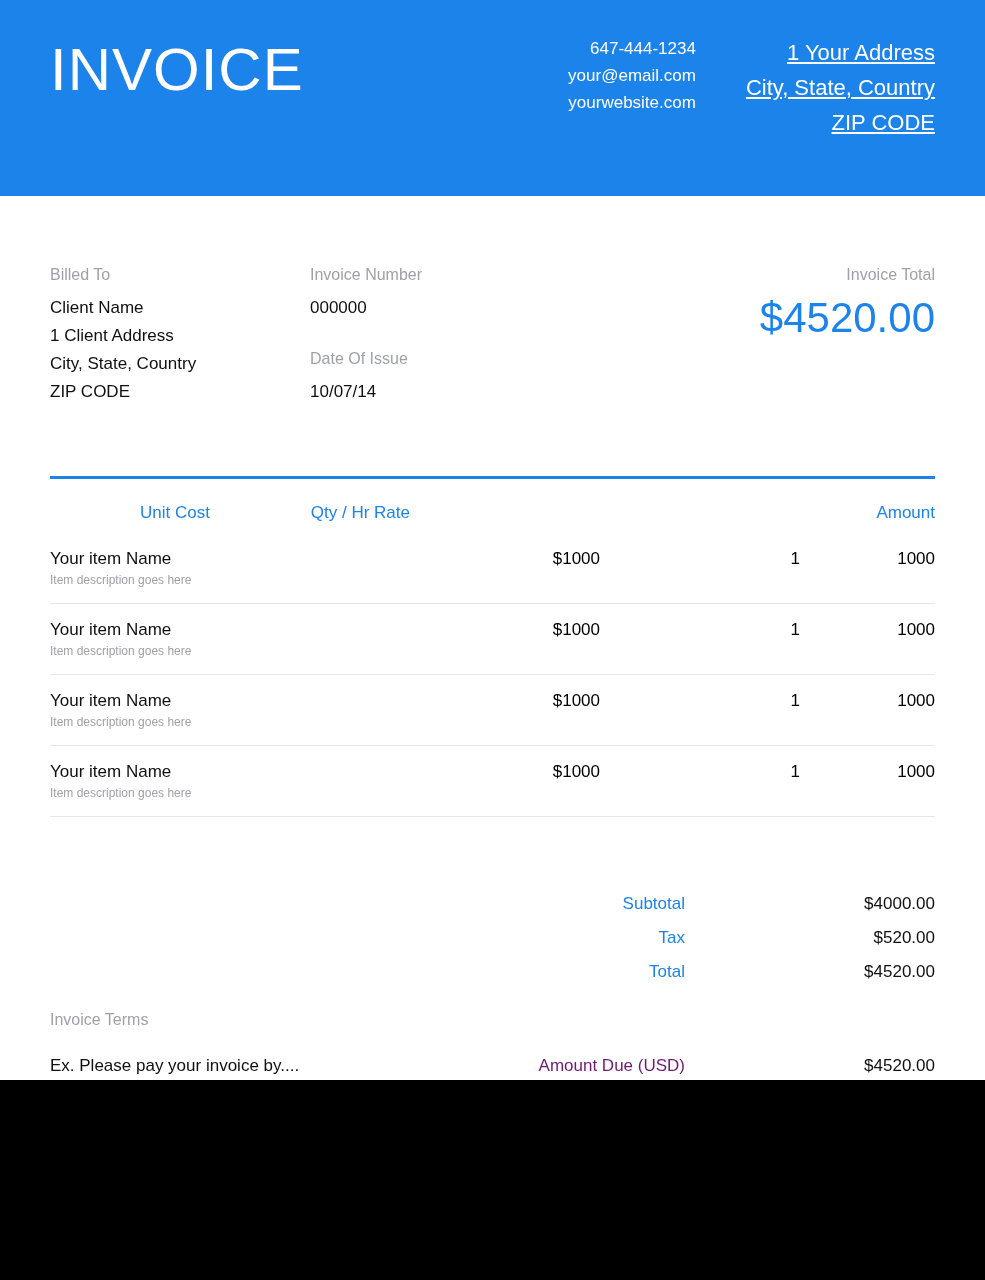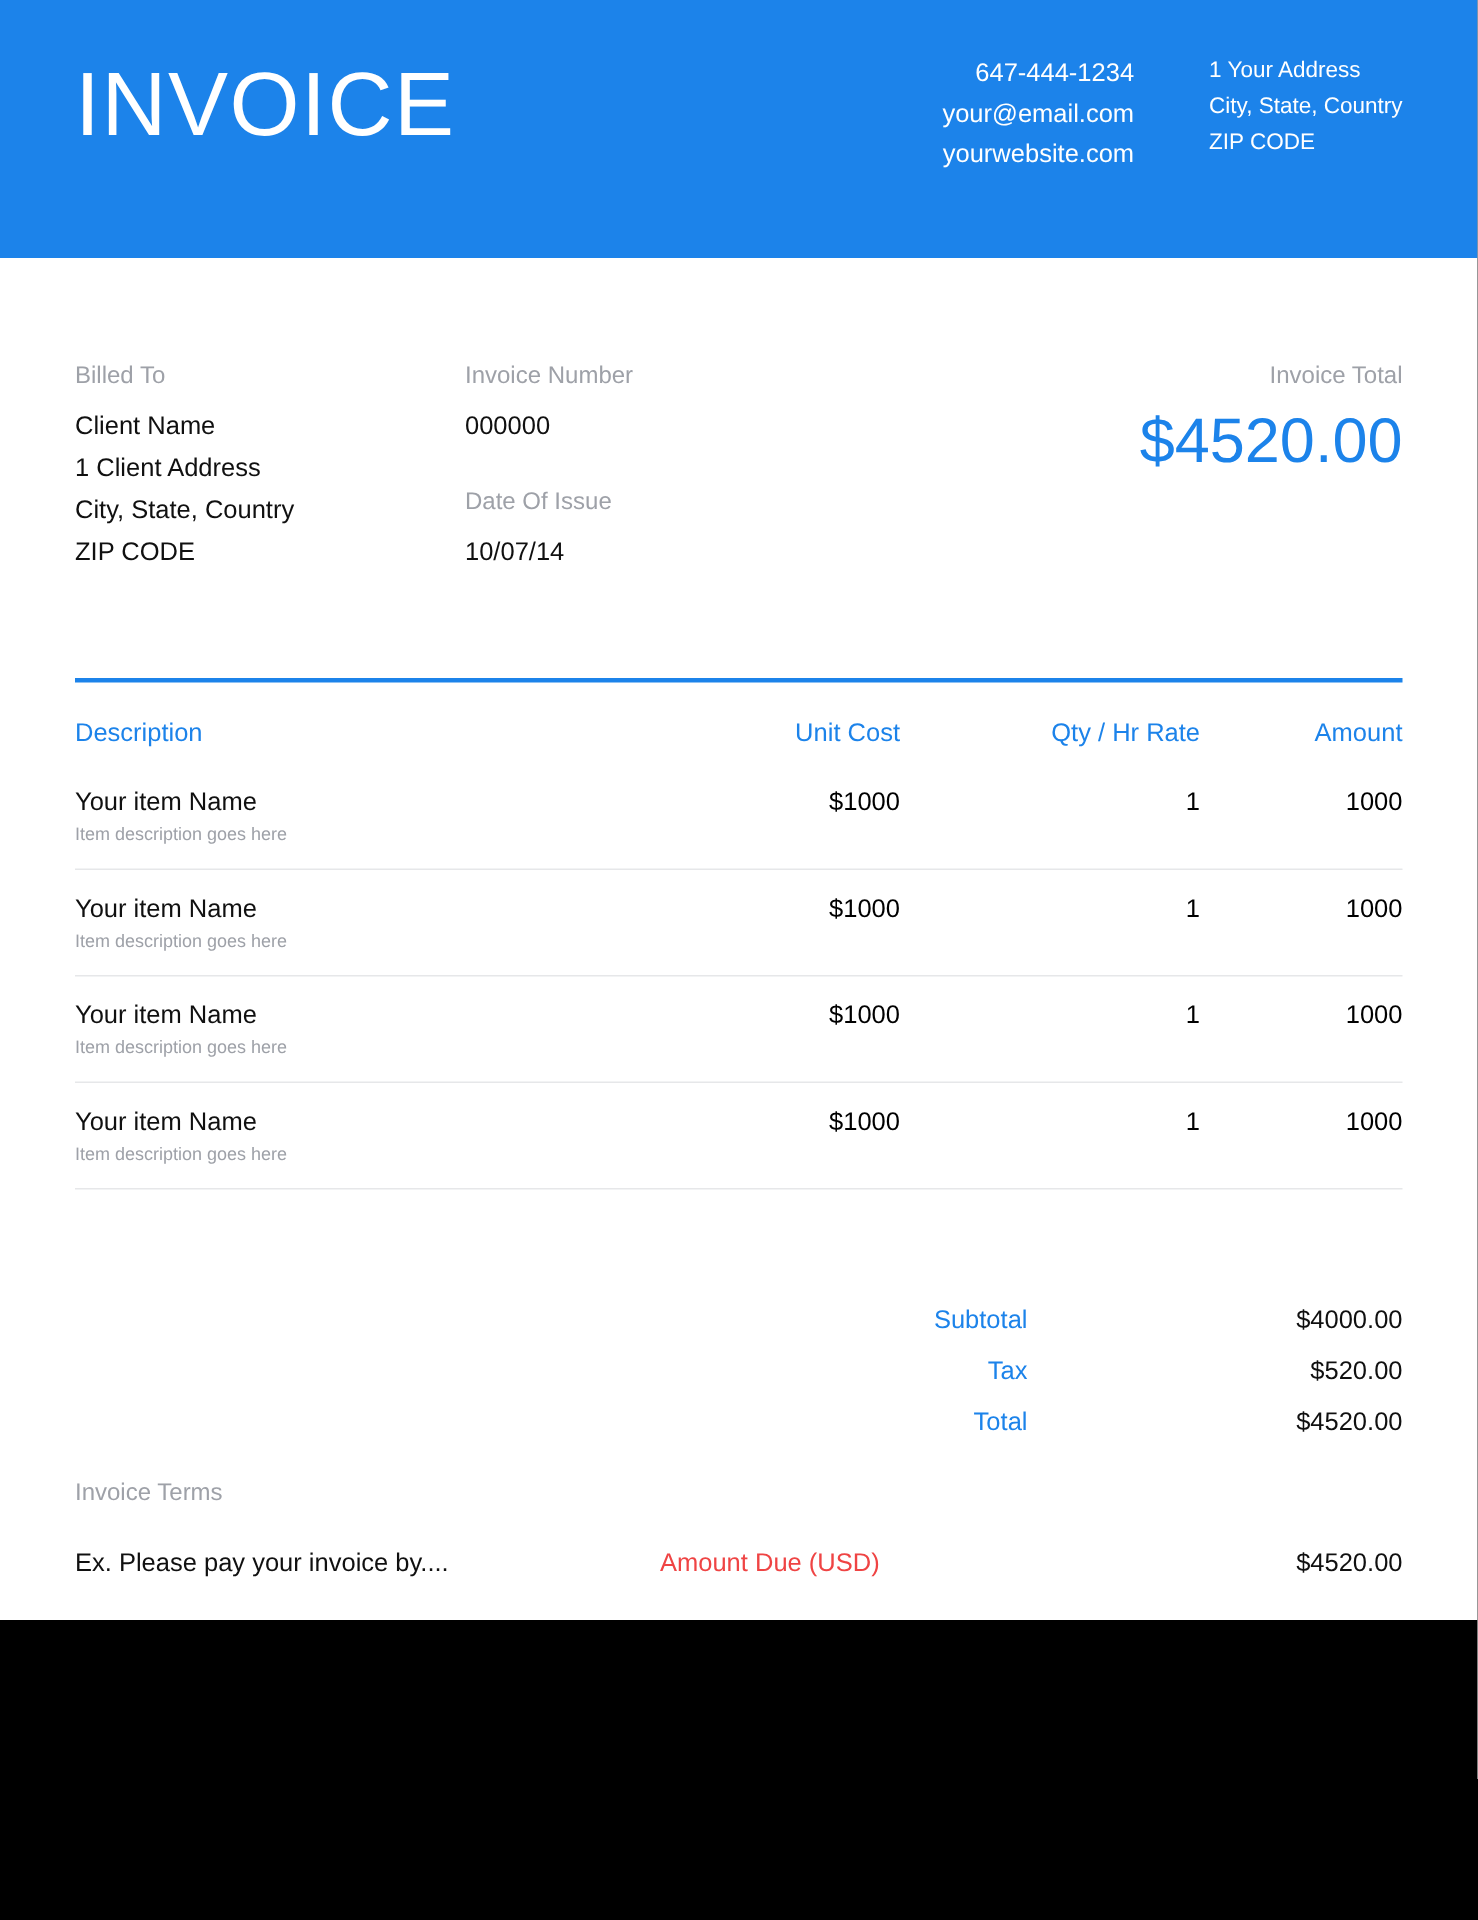--- a/index.html
+++ b/index.html
@@ -1,21 +1,21 @@
 <!DOCTYPE html>
 <html><head>
 <meta charset="utf-8">
 <style>
   * { box-sizing: border-box; margin: 0; padding: 0; }
   body { background: #000; display: flex; justify-content: center; align-items: flex-start; font-family: Arial, Helvetica, sans-serif; }
   .page { width: 985px; height: 1080px; background: #fff; box-shadow: 0 4px 20px rgba(0,0,0,0.3); position: relative; }
   .header { background: #1c83ea; color: #fff; padding: 35px 50px 55px 50px; display: flex; align-items: flex-start; }
   .header-title { font-size: 60px; font-weight: 400; letter-spacing: 1px; flex: 1; }
   .header-contact { text-align: right; font-size: 17px; line-height: 1.6; margin-right: 50px; }
-  .header-address { text-align: left; font-size: 15px; line-height: 1.6; }
+  .header-address { text-align: right; font-size: 22px; line-height: 1.6; text-decoration: underline; }
   .content { padding: 70px 50px 40px 50px; }
   .meta { display: flex; margin-bottom: 70px; }
   .meta-col { flex: 0 0 260px; }
   .meta-label { color: #9ea1a8; font-size: 16px; margin-bottom: 10px; }
   .meta-value { font-size: 17px; line-height: 1.65; color: #101010; }
   .meta-total { flex: 1; text-align: right; }
   .total-amount { color: #1c83ea; font-size: 42px; font-weight: 400; margin-top: 4px; }
   .divider { border-top: 3px solid #1c83ea; margin-bottom: 18px; }
   .table-head { display: flex; color: #1c83ea; font-size: 17px; padding: 6px 0 18px 0; }
   .col-desc { flex: 0 0 390px; }
@@ -29,21 +29,21 @@
   .summary { margin-top: 70px; display: flex; }
   .summary-left { flex: 0 0 390px; }
   .summary-right { flex: 1; }
   .sum-row { display: flex; font-size: 17px; padding: 7px 0; }
   .sum-label { flex: 1; text-align: right; color: #1c83ea; padding-right: 60px; }
   .sum-val { flex: 0 0 190px; text-align: right; color: #101010; }
   .terms-block { margin-top: 22px; }
   .terms-label { color: #9ea1a8; font-size: 16px; margin-bottom: 27px; }
   .terms-row { display: flex; font-size: 17px; }
   .terms-text { flex: 0 0 390px; color: #101010; }
-  .due-label { flex: 1; color: #ef4444; padding-right: 60px; }
+  .due-label { flex: 1; text-align: right; color: #701a75; padding-right: 60px; }
   .due-val { flex: 0 0 190px; text-align: right; color: #101010; }
 </style>
 </head>
 <body>
 
 <div class="page">
 
   <div class="header">
     <div class="header-title">INVOICE</div>
     <div class="header-contact">
@@ -76,21 +76,20 @@
       </div>
       <div class="meta-total">
         <div class="meta-label">Invoice Total</div>
         <div class="total-amount">$4520.00</div>
       </div>
     </div>
 
     <div class="divider"></div>
 
     <div class="table-head">
-      <div class="col-desc">Description</div>
       <div class="col-unit">Unit Cost</div>
       <div class="col-qty">Qty / Hr Rate</div>
       <div class="col-amt">Amount</div>
     </div>
 
     <div id="rows">
         <div class="row">
           <div class="col-desc">
             <div class="item-name">Your item Name</div>
             <div class="item-desc">Item description goes here</div>

